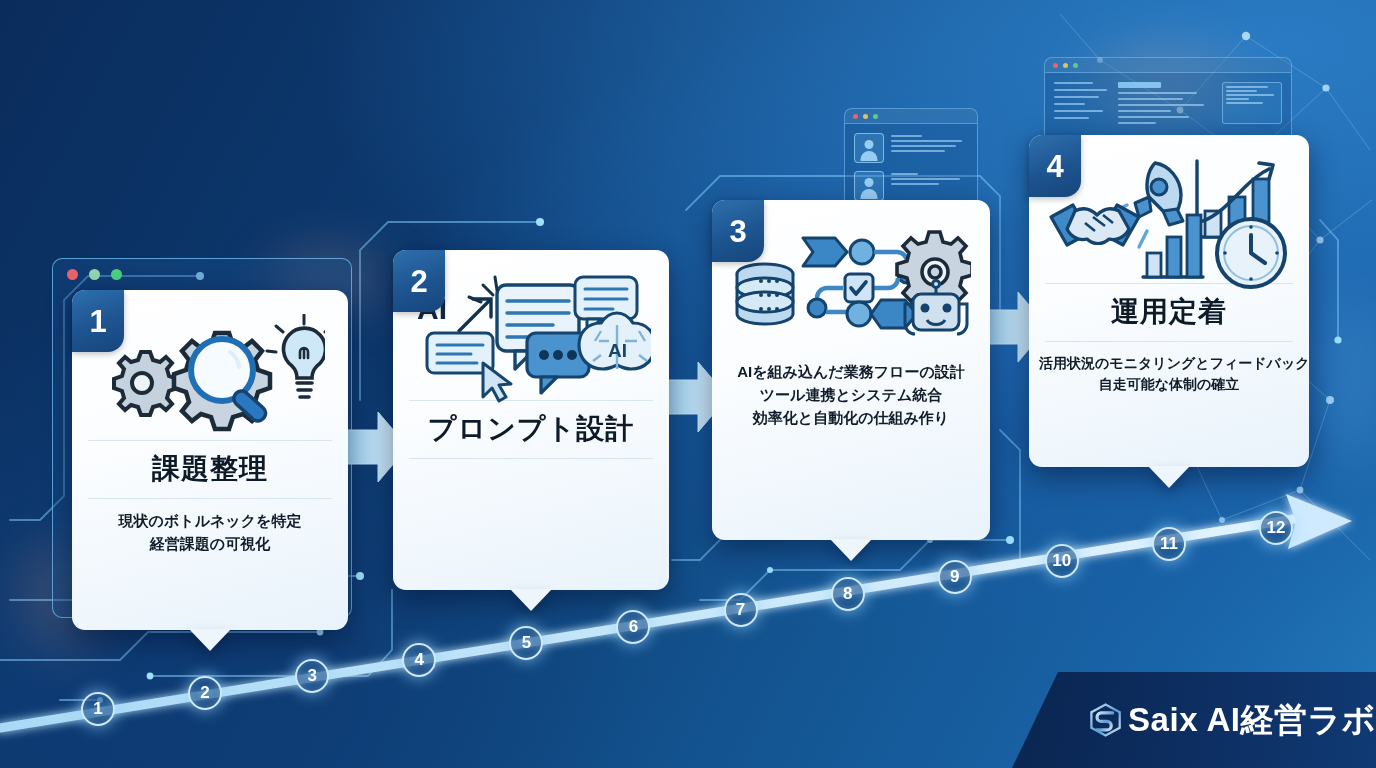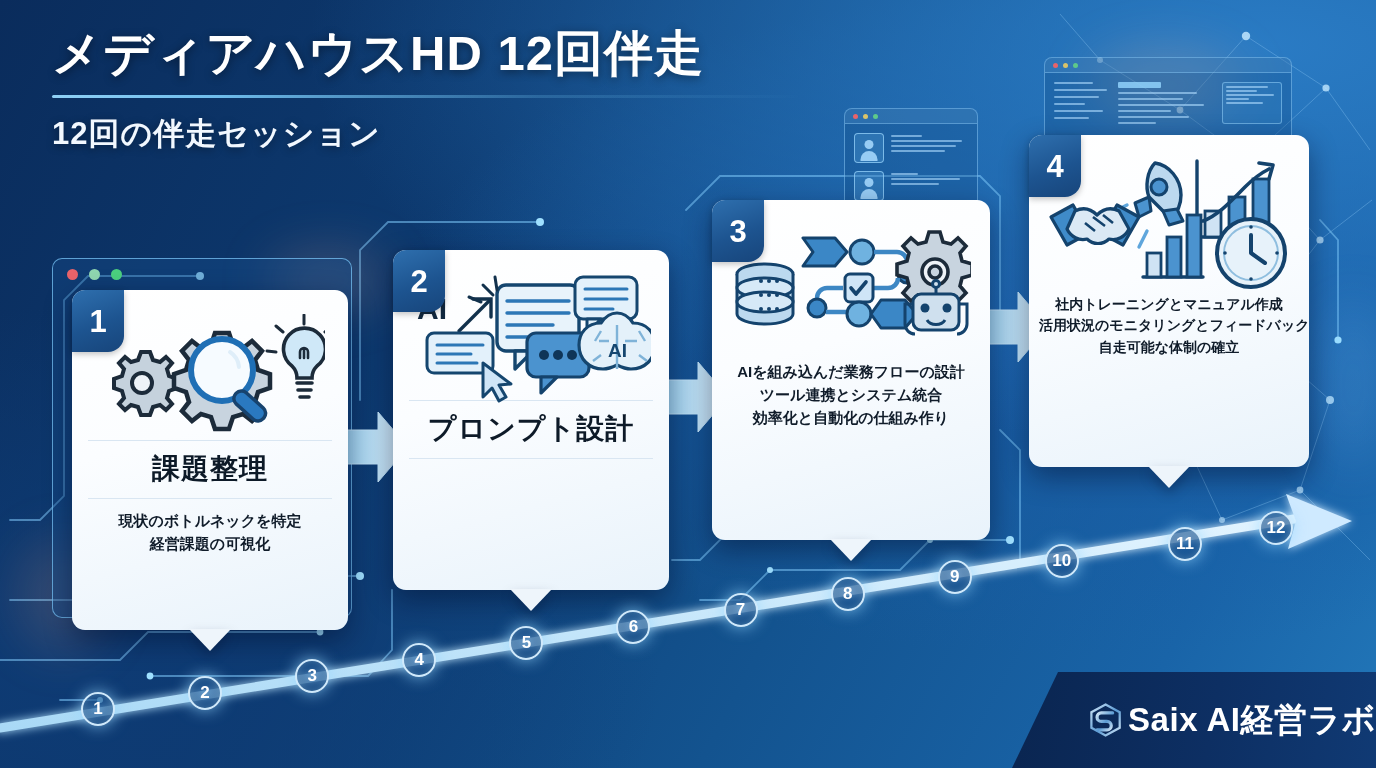--- a/index.html
+++ b/index.html
@@ -221,25 +221,20 @@
       <circle cx="770" cy="570" r="3"></circle>
       <circle cx="930" cy="540" r="3"></circle>
     </g>
   </svg>
 
   <div class="glow g1"></div>
   <div class="glow g2"></div>
   <div class="glow g3"></div>
   <div class="glow g4"></div>
 
-  <div class="header">
-    <div class="title">メディアハウスHD 12回伴走</div>
-    <div class="divider"></div>
-    <div class="subtitle">12回の伴走セッション</div>
-  </div>
 
   <div class="bgwin winA">
     <div class="bar">
       <i style="background:#e8636a"></i>
         <i style="background:#d9c36a"></i>
         <i style="background:#5ec98a"></i>
     </div>
     <div class="body">
       <div class="avatarRow">
         <div class="avatarBox"></div>
@@ -531,22 +526,22 @@
           <path d="M204,78 l0,18 l14,10" fill="none" stroke="#14436d" stroke-width="4" stroke-linecap="round" stroke-linejoin="round"></path>
           <g fill="#14436d">
             <circle cx="204" cy="70" r="1.8"></circle>
               <circle cx="230" cy="96" r="1.8"></circle>
             <circle cx="204" cy="122" r="1.8"></circle>
               <circle cx="178" cy="96" r="1.8"></circle>
           </g>
         </g>
       </svg>
     </div>
+    <div class="cardTitle">運用定着</div>
     <div class="bullets">
-      <div>社内トレーニングとマニュアル作成</div>
       <div>活用状況のモニタリングとフィードバック</div>
       <div>自走可能な体制の確立</div>
     </div>
     <div class="tail"></div>
   </div>
 
   <svg id="timeline" viewBox="0 0 1376 768">
     <defs>
       <linearGradient id="tl" x1="0" y1="1" x2="1" y2="0">
         <stop offset="0%" stop-color="#a9d9f6"></stop>
@@ -570,21 +565,21 @@
       <div class="tnum" style="left: 98px; top: 709px;">1</div>
       <div class="tnum" style="left: 205.091px; top: 692.545px;">2</div>
       <div class="tnum" style="left: 312.182px; top: 676.091px;">3</div>
       <div class="tnum" style="left: 419.273px; top: 659.636px;">4</div>
       <div class="tnum" style="left: 526.364px; top: 643.182px;">5</div>
       <div class="tnum" style="left: 633.455px; top: 626.727px;">6</div>
       <div class="tnum" style="left: 740.545px; top: 610.273px;">7</div>
       <div class="tnum" style="left: 847.636px; top: 593.818px;">8</div>
       <div class="tnum" style="left: 954.727px; top: 577.364px;">9</div>
       <div class="tnum" style="left: 1061.82px; top: 560.909px;">10</div>
-      <div class="tnum" style="left: 1168.91px; top: 544.455px; margin-left: 16px;">11</div>
+      <div class="tnum" style="left: 1168.91px; top: 544.455px;">11</div>
       <div class="tnum" style="left: 1276px; top: 528px;">12</div>
     </div>
 
   <div class="logoBanner">
     <svg width="44" height="46" viewBox="0 0 44 46">
       <defs>
           <linearGradient id="lg" x1="0" y1="0" x2="1" y2="1">
         <stop offset="0%" stop-color="#cfe4f5"></stop>
             <stop offset="55%" stop-color="#5a9bd4"></stop>
         <stop offset="100%" stop-color="#d9e9f7"></stop>

